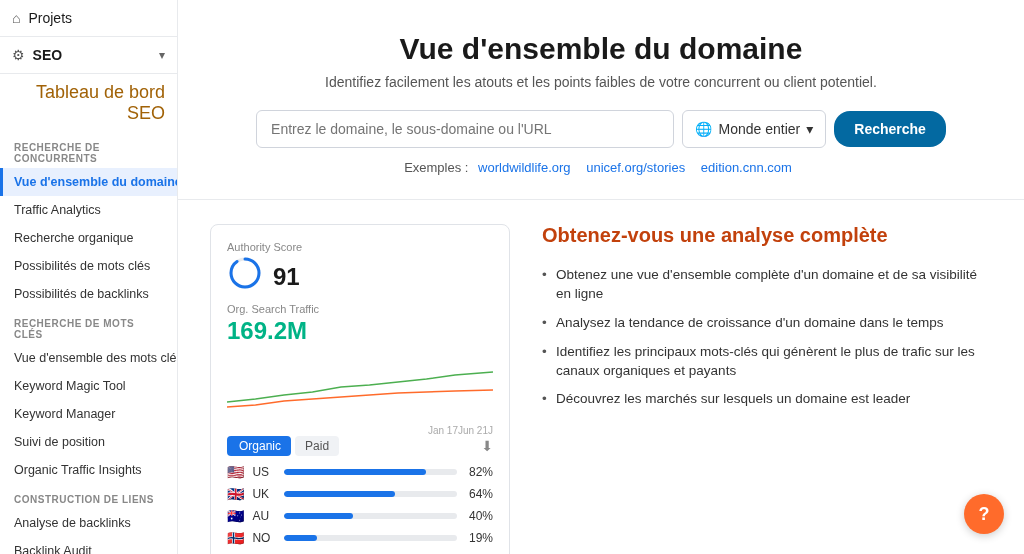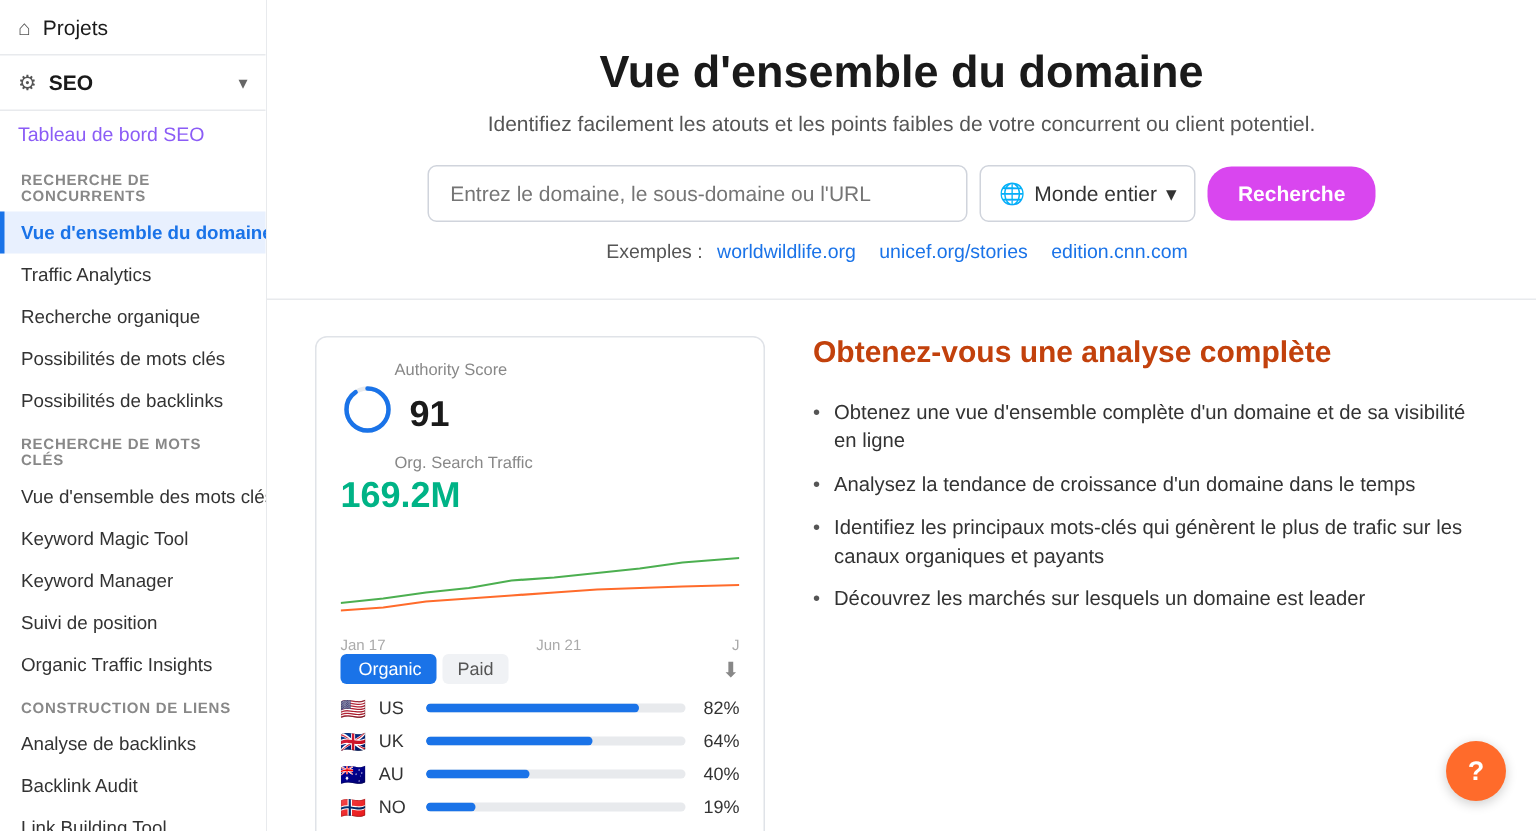--- a/index.html
+++ b/index.html
@@ -75,23 +75,24 @@
     .sidebar-section-label {
       padding: 10px 12px 4px 14px;
       font-size: 10px;
       font-weight: 700;
       color: #888;
       text-transform: uppercase;
       letter-spacing: 0.5px;
     }
     .sidebar-tableau {
       padding: 8px 12px;
-      font-size: 13px;
-      color: #8b5cf6;
-      cursor: pointer;
+      font-size: 18px;
+      color: #a16207;
+      cursor: pointer;
+      text-align: right;
     }
 
     
     .main {
       flex: 1;
       overflow-y: auto;
       background: #fff;
     }
 
     
@@ -112,21 +113,21 @@
       margin-bottom: 20px;
     }
     .hero-search {
       display: flex;
       align-items: center;
       justify-content: center;
       gap: 8px;
       margin-bottom: 12px;
     }
     .hero-input {
-      width: 360px;
+      width: 418px;
       padding: 10px 14px;
       border: 1px solid #d0d4dc;
       border-radius: 6px;
       font-size: 14px;
       color: #999;
       outline: none;
     }
     .hero-dropdown {
       display: flex;
       align-items: center;
@@ -135,21 +136,21 @@
       border: 1px solid #d0d4dc;
       border-radius: 6px;
       font-size: 14px;
       color: #333;
       cursor: pointer;
       background: #fff;
       white-space: nowrap;
     }
     .hero-dropdown-icon { font-size: 14px; }
     .hero-btn {
-      background: #d946ef;
+      background: #0369a1;
       color: #fff;
       border: none;
       padding: 10px 20px;
       border-radius: 16px;
       font-size: 14px;
       font-weight: 600;
       cursor: pointer;
     }
     .hero-examples {
       font-size: 13px;
@@ -175,37 +176,36 @@
       padding: 16px;
       font-size: 12px;
     }
     .card-metric {
       margin-bottom: 12px;
     }
     .card-metric-label {
       font-size: 11px;
       color: #888;
       margin-bottom: 2px;
-      margin-left: 36px;
     }
     .card-metric-value {
       font-size: 24px;
       font-weight: 700;
       color: #1a1a1a;
     }
     .card-metric-value.green { color: #00b386; }
     .chart-area {
       height: 60px;
       margin: 8px 0;
       position: relative;
       overflow: hidden;
     }
     .chart-labels {
       display: flex;
-      justify-content: space-between;
+      justify-content: flex-end;
       font-size: 10px;
       color: #aaa;
       margin-top: 2px;
     }
     .tabs-row {
       display: flex;
       gap: 4px;
       margin-bottom: 8px;
       align-items: center;
       justify-content: space-between;

